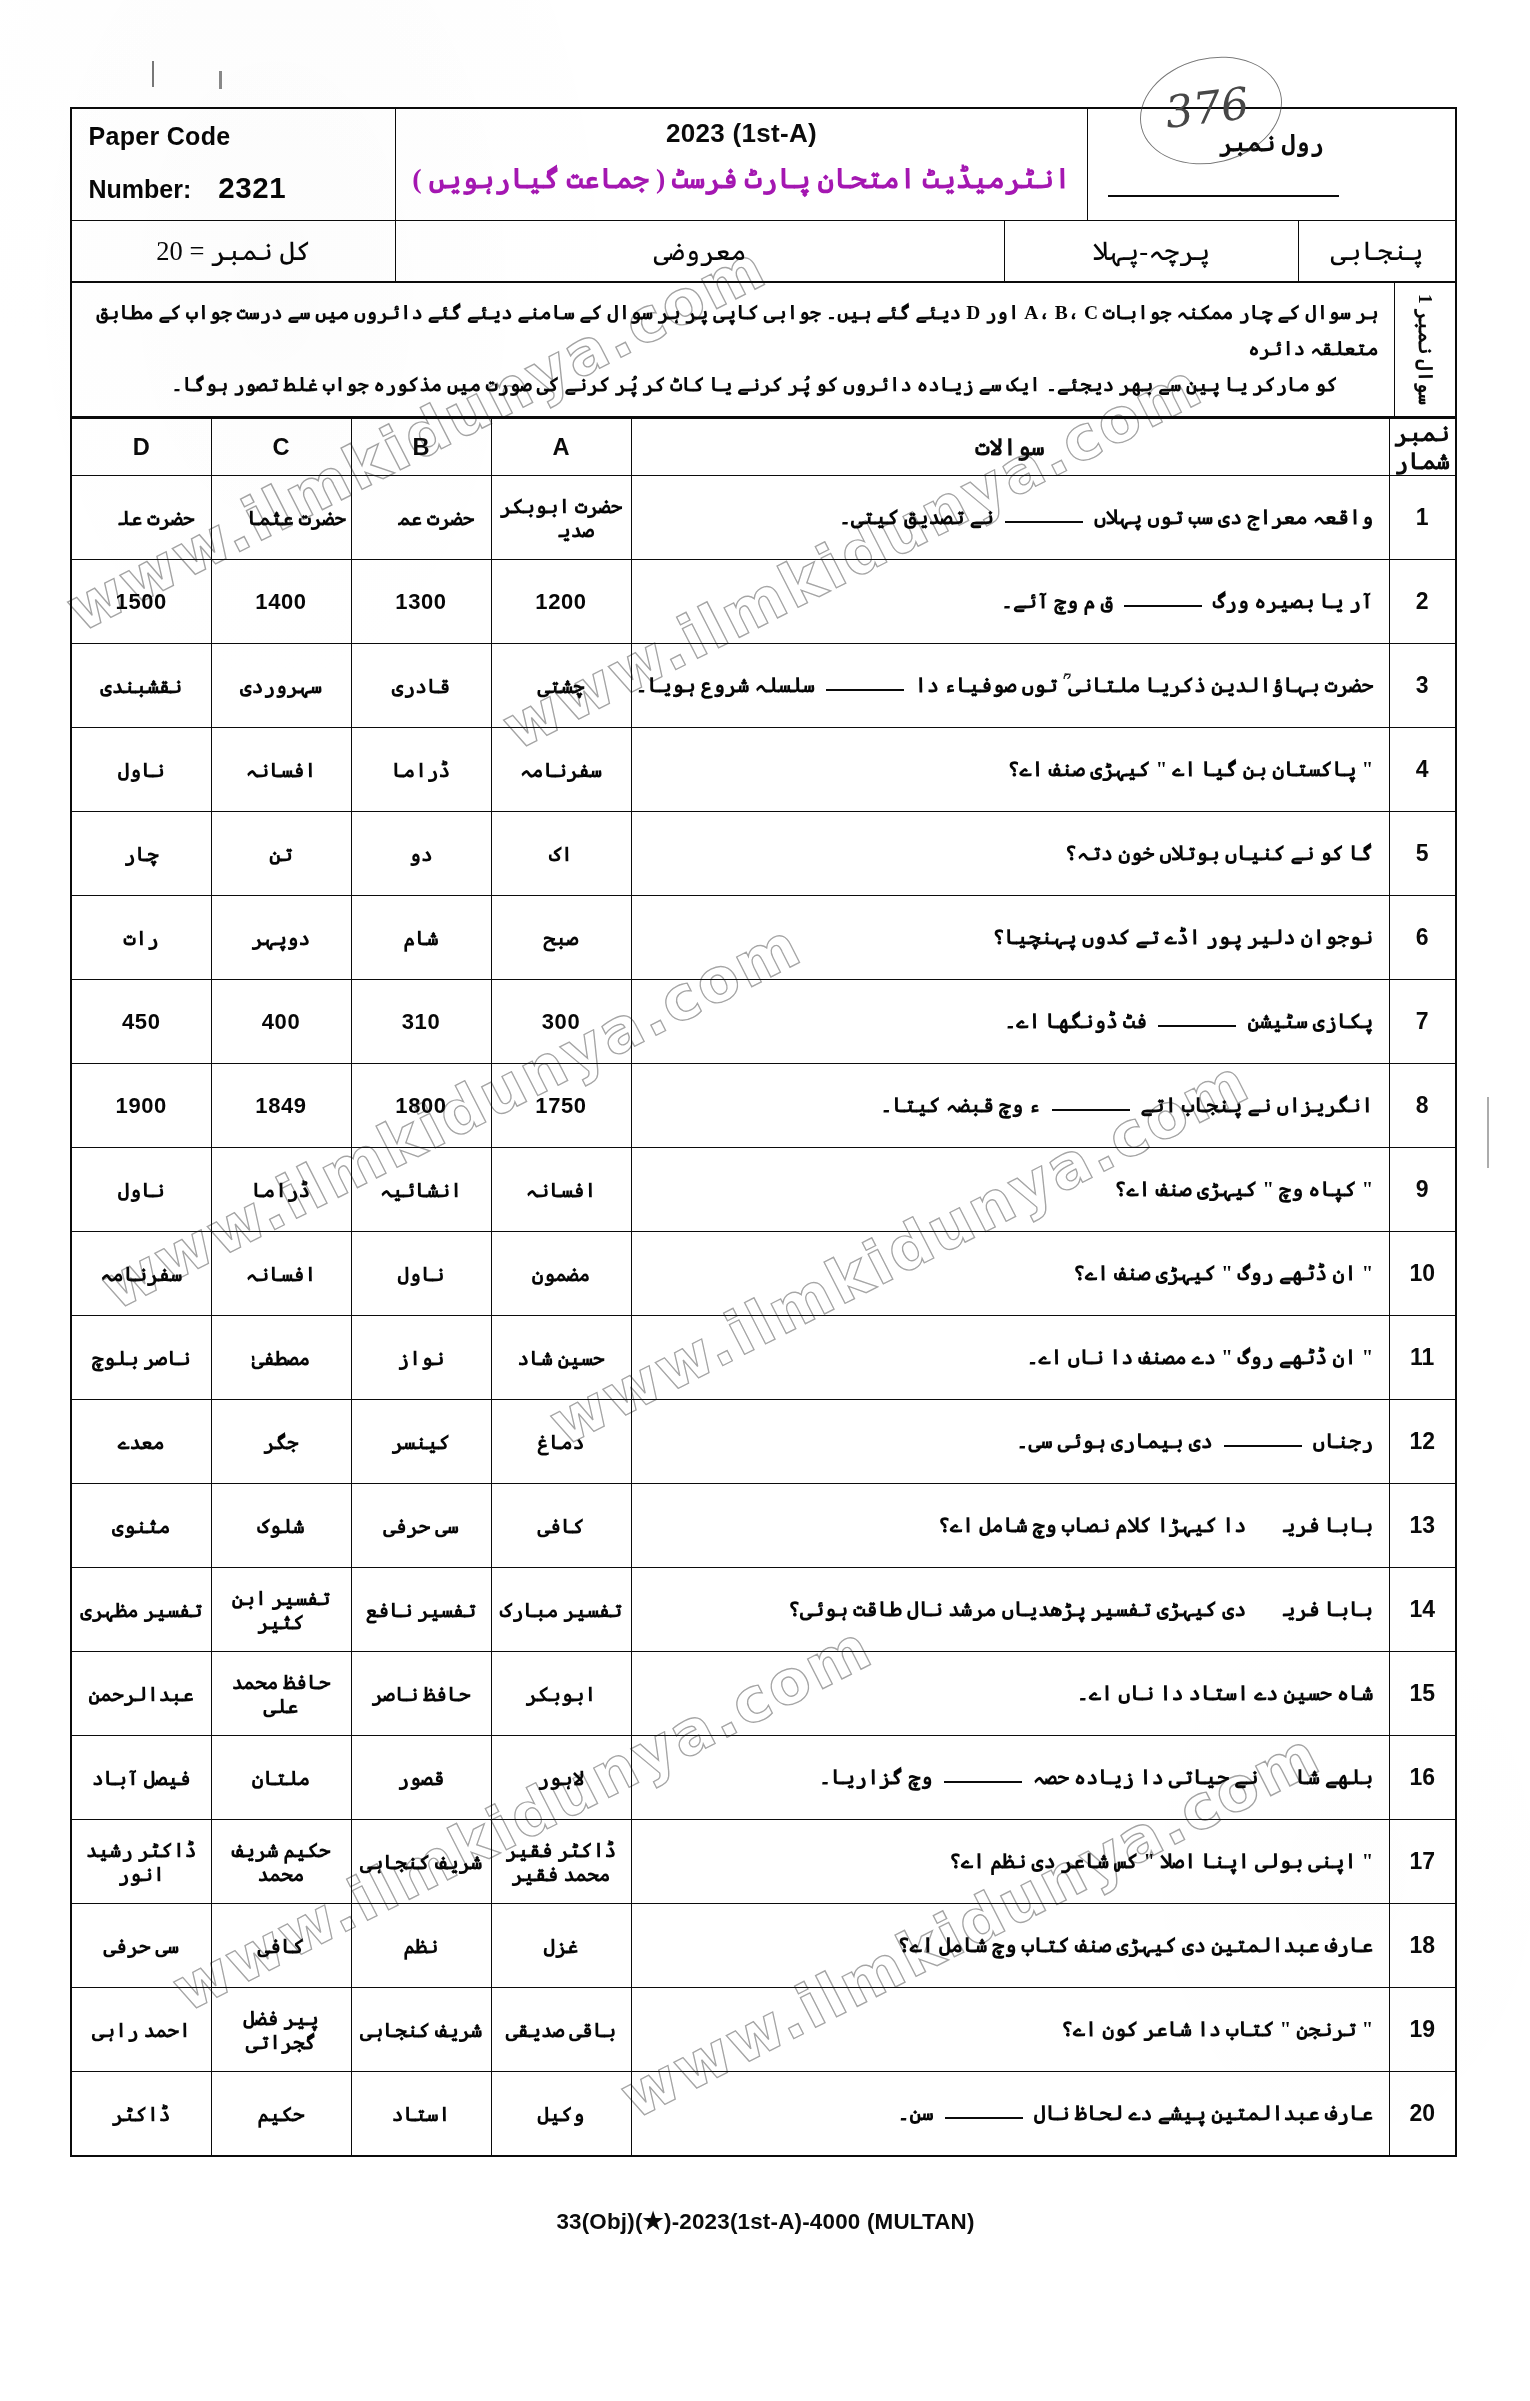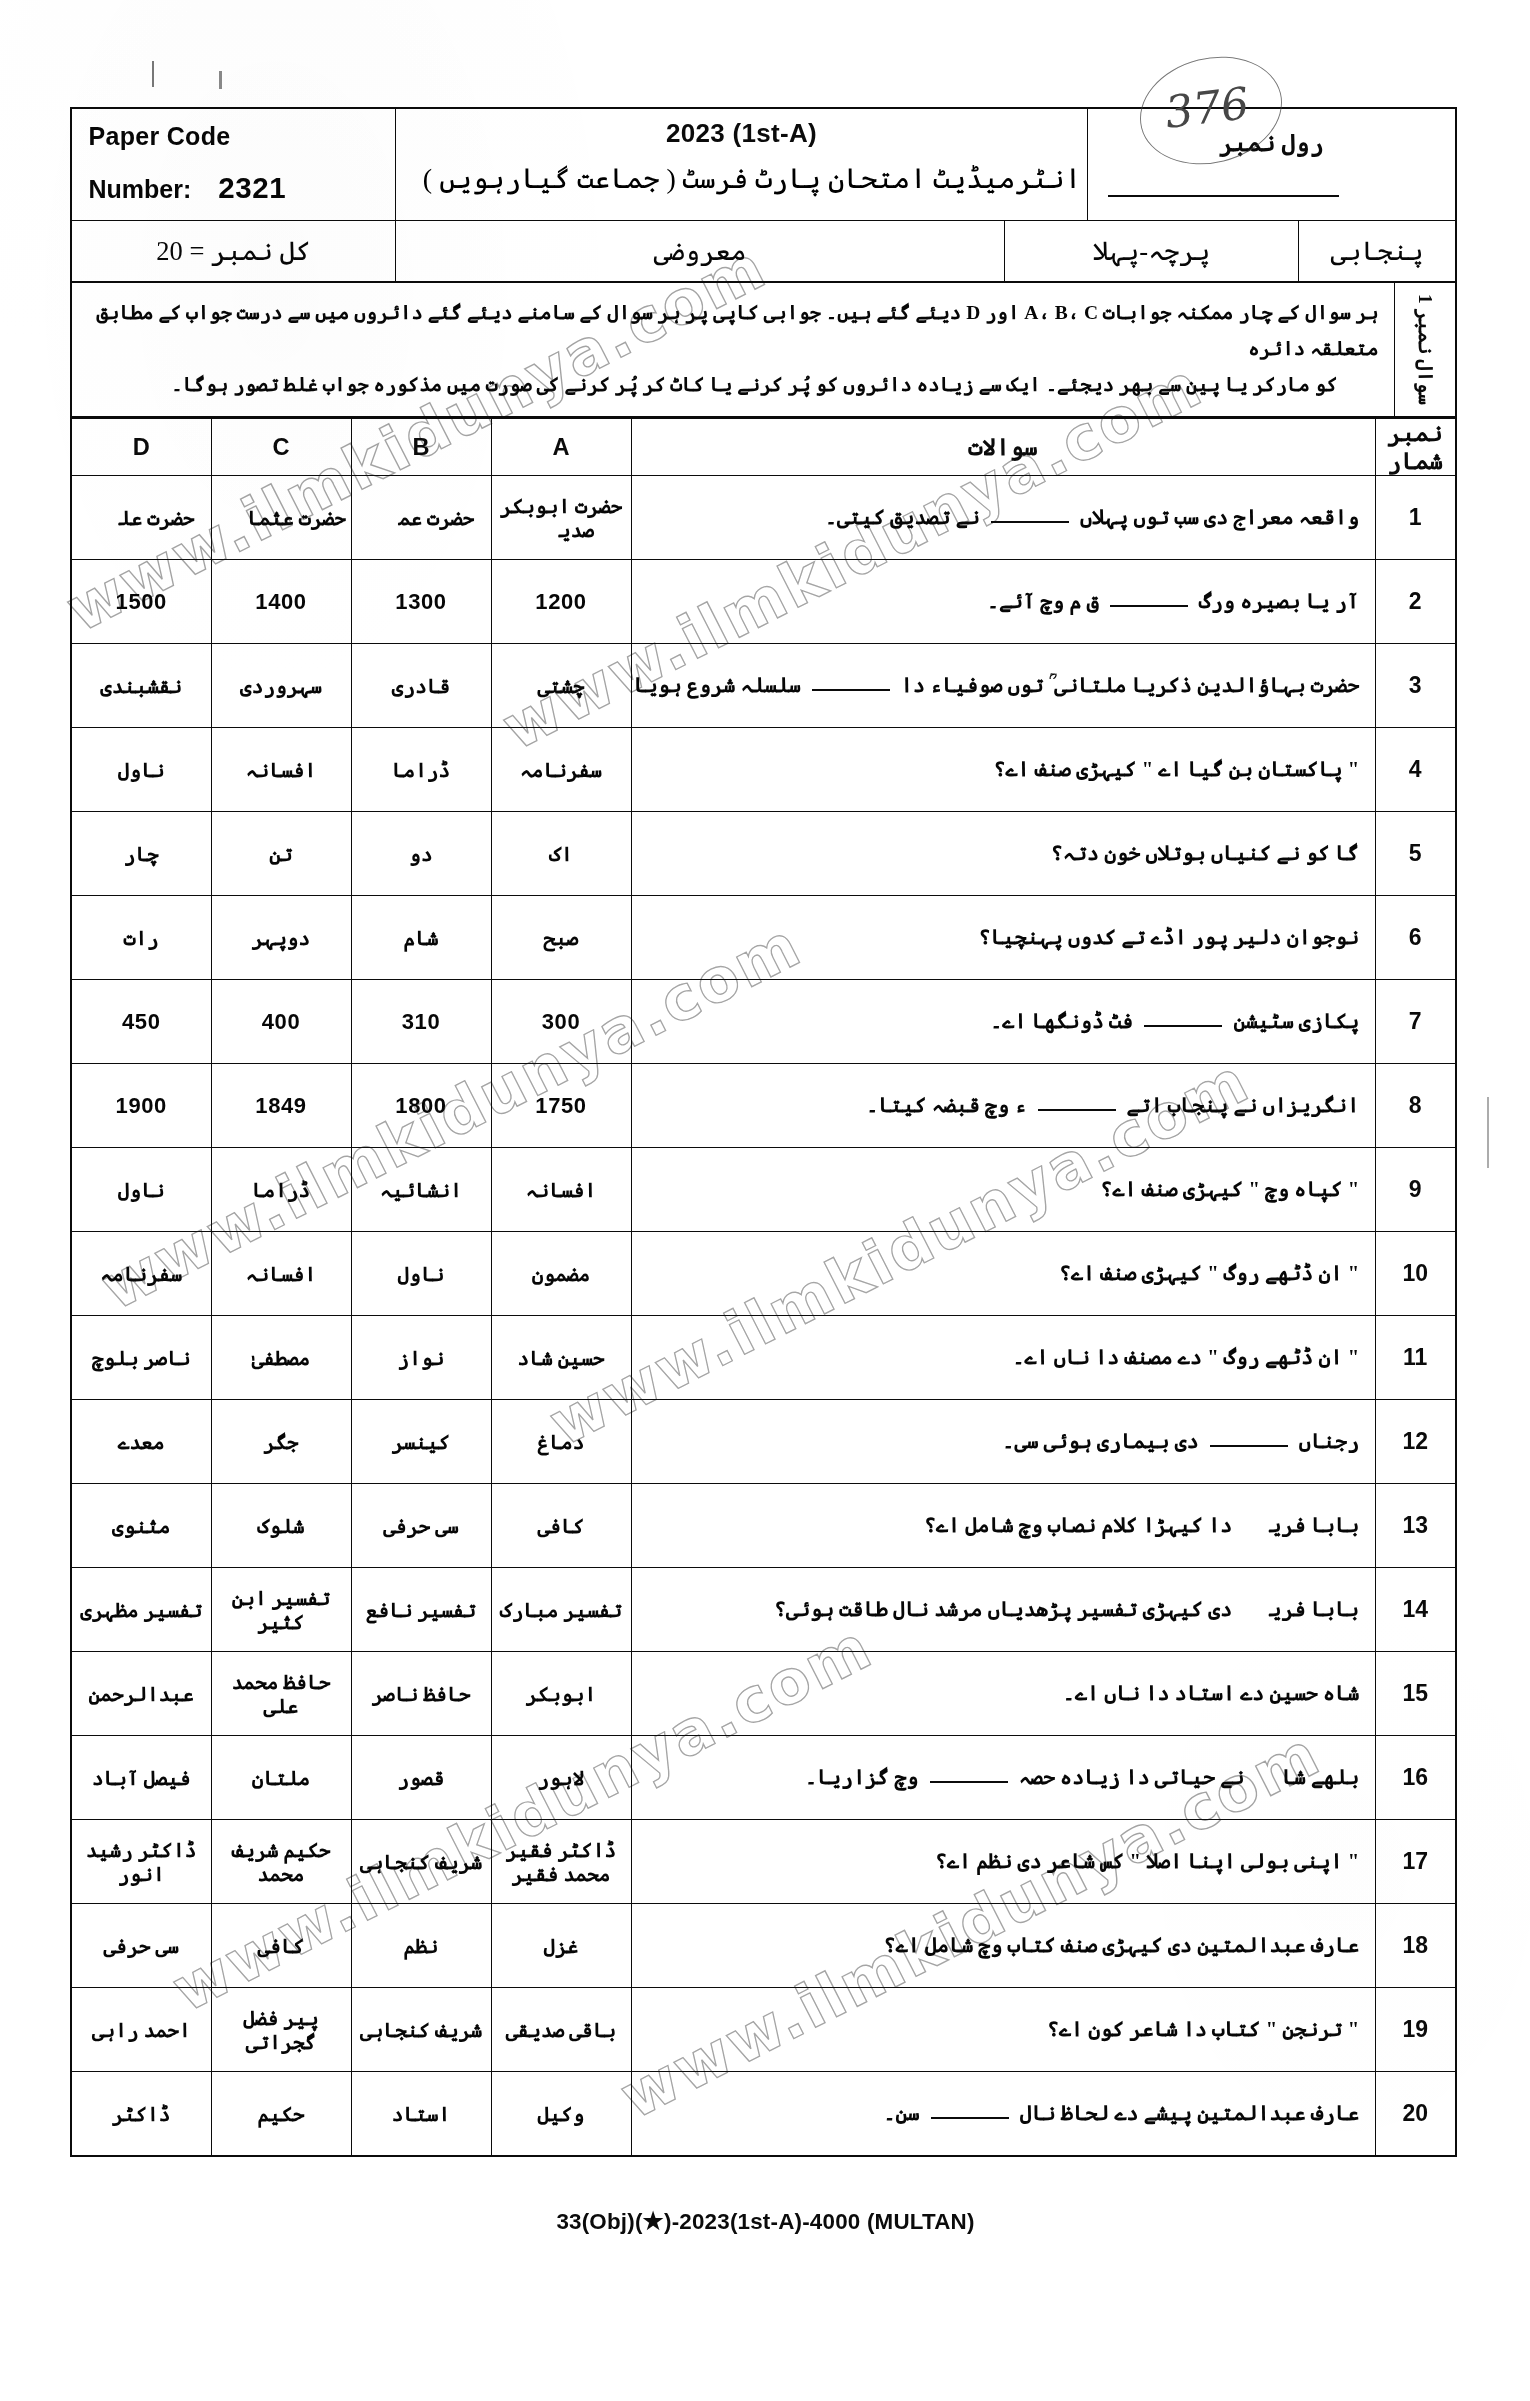--- a/index.html
+++ b/index.html
@@ -80,25 +80,24 @@
   .exam-mid .yr {
     font-family:"Liberation Sans", sans-serif;
     font-weight:700;
     font-size:26px;
     color:#111;
     letter-spacing:0.3px;
   }
   .exam-mid .urdu-line {
     direction:rtl;
     font-size:28px;
-    font-weight:400;
+    font-weight:700;
     margin-top:13px;
-    color:#000000;
+    color:#a21caf;
     letter-spacing:0px;
-    text-align:right;
   }
 
   .rollno {
     width:368px;
     direction:rtl;
     padding:20px 17.7px 10.6px 17.7px;
     position:relative;
     text-align:center;
   }
   .rollno .lbl { font-size:24px; font-weight:700; color:#111; }
@@ -199,21 +198,21 @@
     border:1.8px solid #111;
     vertical-align:middle;
   }
   table.mcq th {
     height:54px;
     font-size:23.6px;
     font-weight:700;
     color:#111;
     font-family:"Liberation Sans", sans-serif;
   }
-  th.h-sno { width:81px; font-family:"Liberation Serif",serif; font-size:17.7px;}
+  th.h-sno { width:67px; font-family:"Liberation Serif",serif; font-size:17.7px;}
   th.h-q   { width:auto; font-family:"Liberation Serif",serif; font-size:21px;}
   th.h-opt { width:140px; }
 
   td.c-sno {
     text-align:center;
     font-size:23px;
     font-family:"Liberation Sans", sans-serif;
     font-weight:600;
     color:#111;
   }

